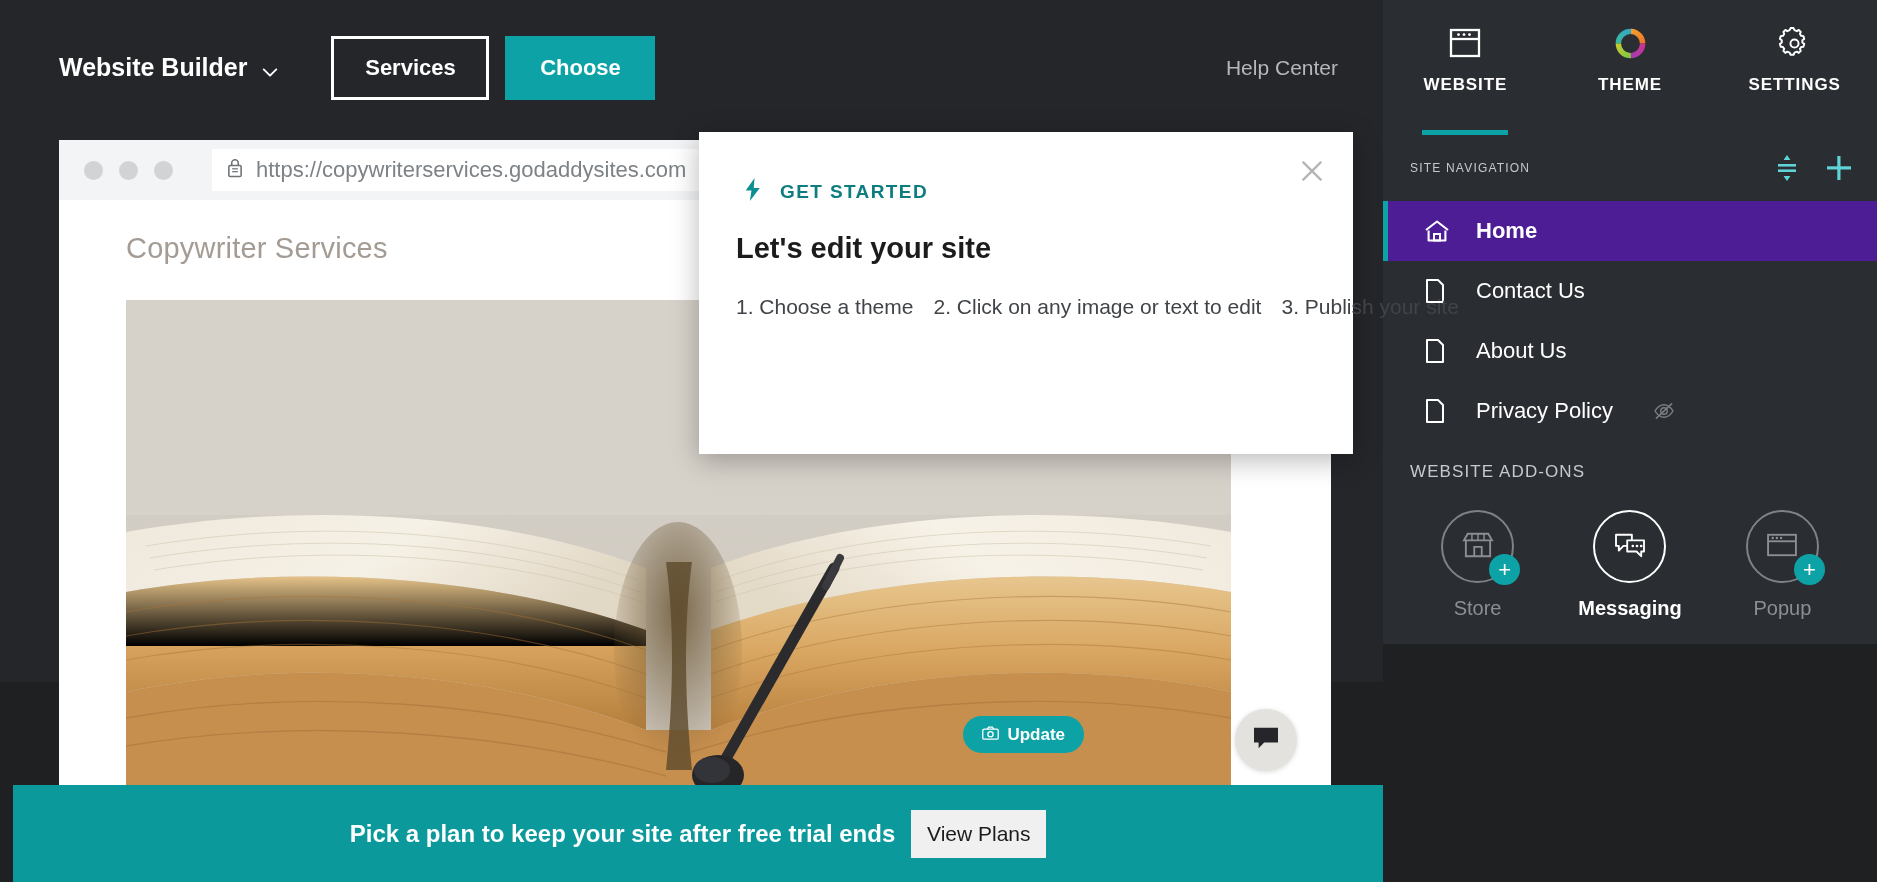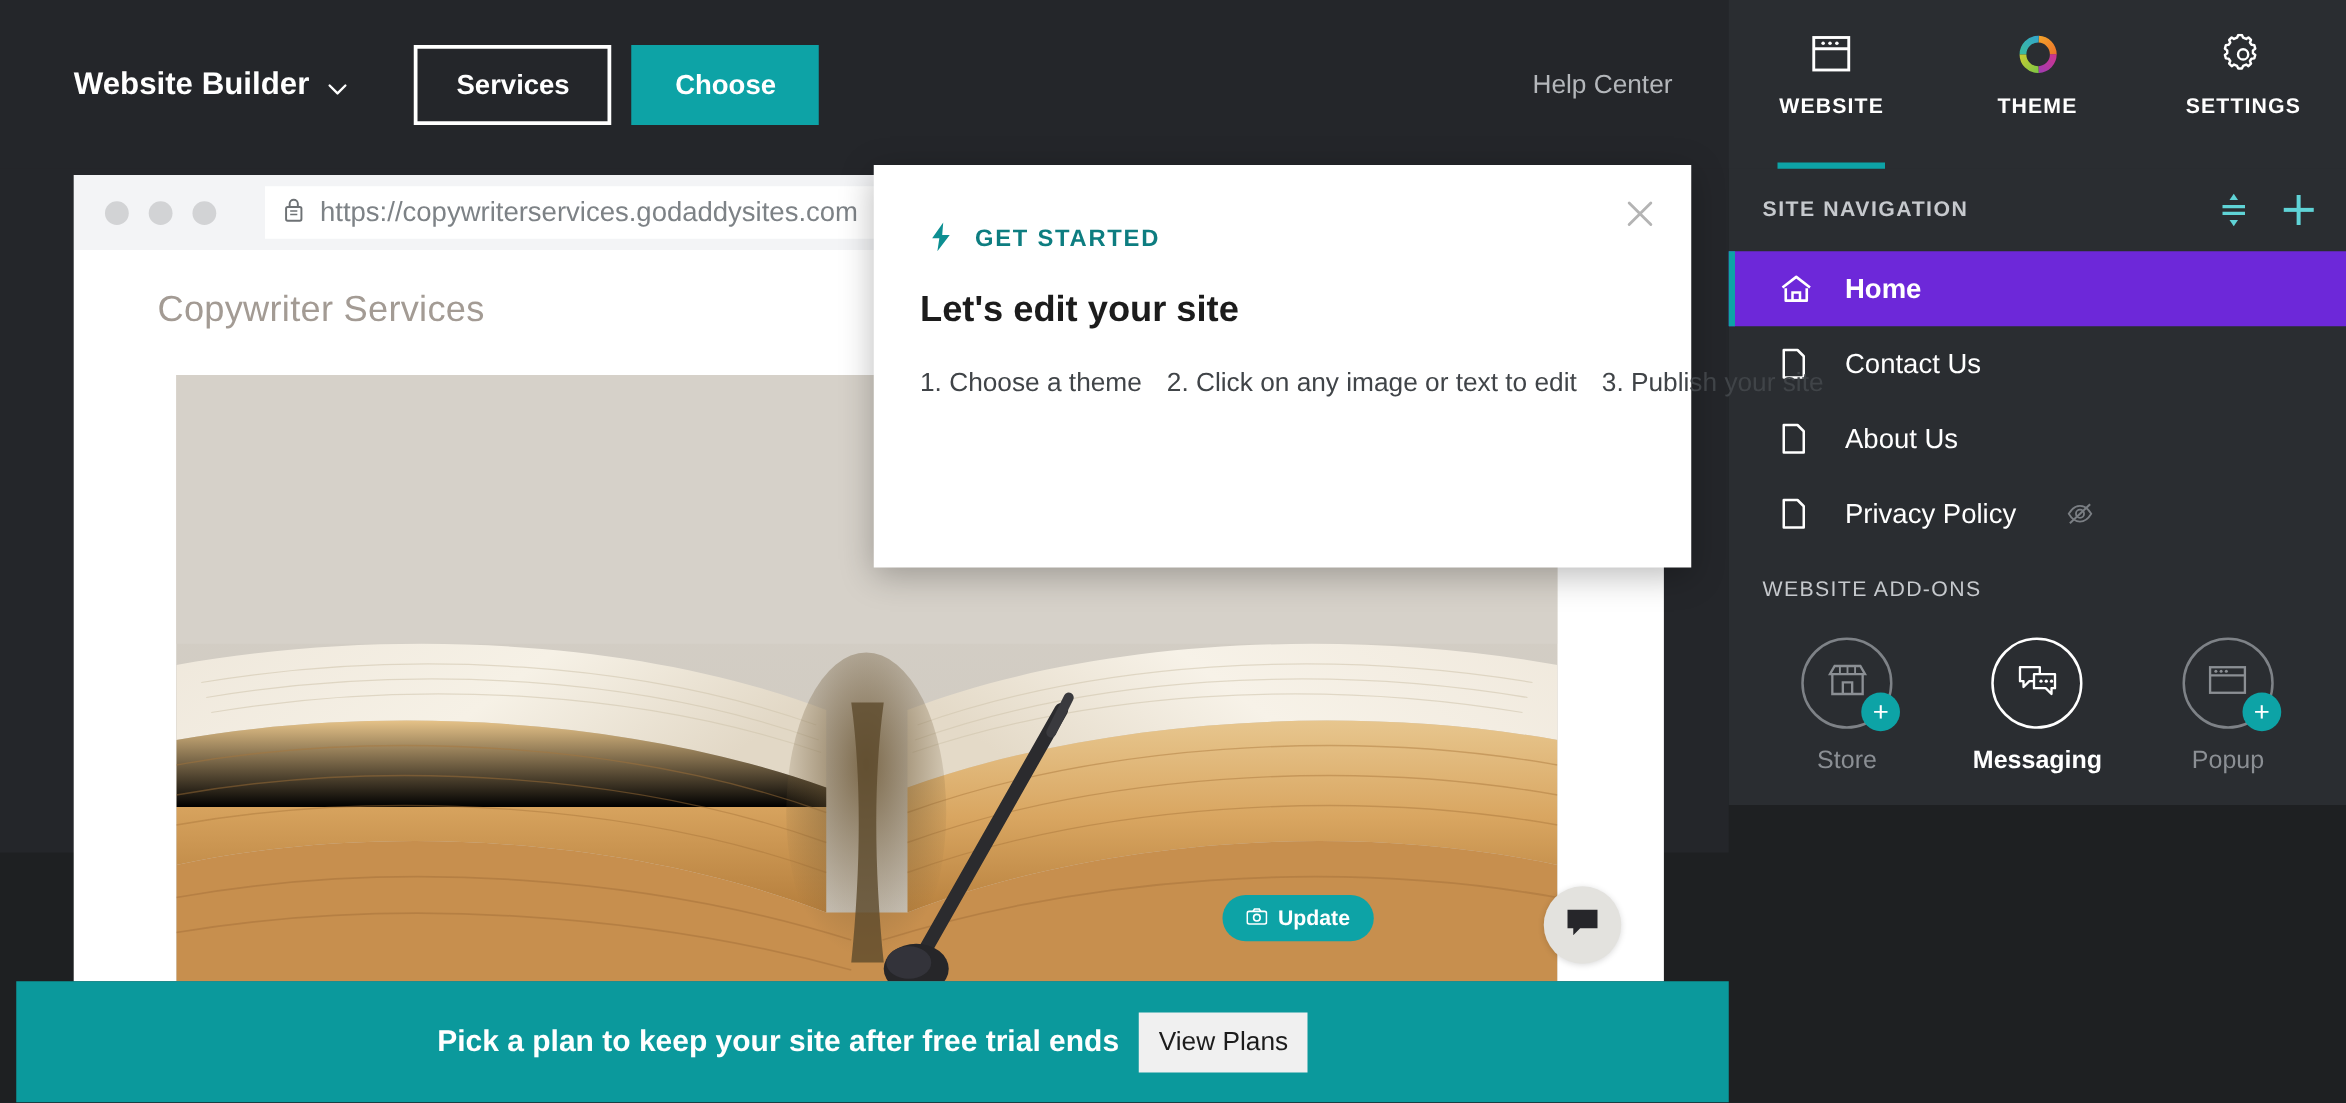--- a/index.html
+++ b/index.html
@@ -101,21 +101,21 @@
     background: #ffffff;
     overflow: hidden;
   }
   .page-title {
     position: absolute; left: 67px; top: 32px;
     color: #a39b94; font-size: 29px;
     letter-spacing: .2px;
     white-space: nowrap;
   }
   .hero {
-    position: absolute; left: 82px; top: 100px;
+    position: absolute; left: 67px; top: 100px;
     width: 1105px; height: 485px;
     overflow: hidden;
     background: #d9d3ca;
   }
   .hero-book { position:absolute; inset:0; display:block; }
   .btn-update {
     position: absolute; right: 147px; bottom: 32px;
     height: 37px; padding: 0 19px;
     border: none; border-radius: 19px;
     background: #0da3a6; color: #ffffff;
@@ -218,42 +218,42 @@
   }
   .panel-tab .tab-icon { height: 32px; display:flex; align-items:center; }
 
   .sitenav-head {
     position: relative;
     height: 66px;
     display: flex; align-items: center;
     padding: 0 0 0 27px;
   }
   .sitenav-title {
-    color: #c6c9cd; font-size: 17px; letter-spacing: 1.2px; font-weight: bold;
+    color: #c6c9cd; font-size: 12px; letter-spacing: 1.2px; font-weight: normal;
   }
   .sitenav-actions {
     position: absolute; right: 23px; top: 50%;
     transform: translateY(-50%);
     display: flex; align-items: center; gap: 22px;
   }
   .icon-btn {
     background: transparent; border: none; cursor: pointer;
     display: flex; align-items: center; justify-content: center;
     width: 30px; height: 30px; padding: 0;
   }
 
   .navlist { position: relative; }
   .navitem {
     position: relative;
     height: 60px;
     display: flex; align-items: center;
     padding-left: 41px; gap: 26px;
     cursor: pointer;
   }
-  .navitem.active { background: #6d28d9; }
+  .navitem.active { background: #4c1d95; }
   .navitem.active::before {
     content: ""; position: absolute; left: 0; top: 0;
     width: 5px; height: 100%; background: #0da3a6;
   }
   .navitem-label { color: #ffffff; font-size: 22px; white-space: nowrap; }
   .navitem.active .navitem-label { font-weight: bold; }
   .navitem-icon { display:flex; align-items:center; width:26px; }
   .navitem-hidden { margin-left: 14px; display:flex; align-items:center; }
 
   .addons {

